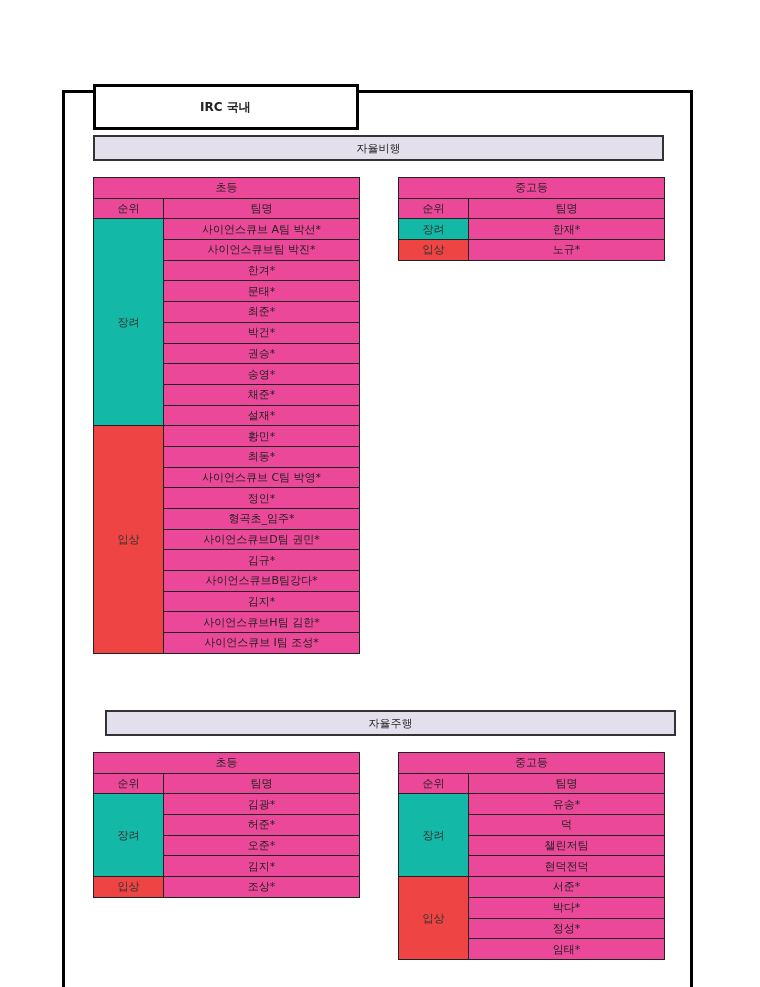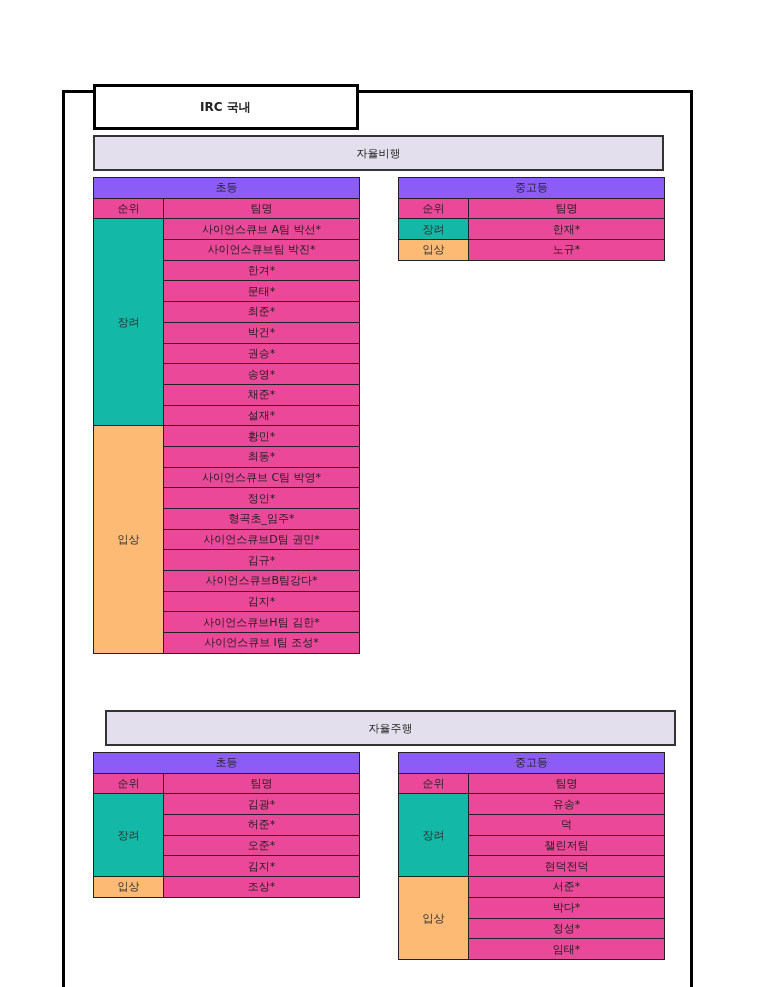--- a/index.html
+++ b/index.html
@@ -3,29 +3,29 @@
 <meta charset="utf-8">
 <style>
   html, body { margin:0; padding:0; background:#ffffff; }
   body { width:760px; height:987px; position:relative; overflow:hidden;
          font-family:"DejaVu Sans", "Liberation Sans", sans-serif; color:#222; }
   .frame { position:absolute; left:62px; top:90px; width:631px; height:920px;
            border-left:3px solid #000; border-right:3px solid #000; border-top:3px solid #000; box-sizing:border-box; }
   .title-box { position:absolute; left:93px; top:84px; width:266px; height:46px; background:#fff;
                border:3px solid #000; box-sizing:border-box; display:flex; align-items:center; }
   .title-text { margin-left:104px; font-size:12px; font-weight:bold; }
-  .banner { position:absolute; left:93px; width:571px; height:36px; background:#e4dfec;
+  .banner { position:absolute; left:93px; width:571px; height:26px; background:#e4dfec;
             border:2px solid #333; box-sizing:border-box; display:flex; align-items:center; justify-content:center;
             font-size:11px; }
   table.rt { position:absolute; border-collapse:collapse; table-layout:fixed; font-size:11px; }
   table.rt td { border:1.5px solid #222; height:19.7px; padding:0; text-align:center; vertical-align:middle;
                 background:#ec4899; white-space:nowrap; overflow:hidden; }
-  table.rt td.hdr { background:#8b5cf6; }
+  table.rt td.hdr { background:#ec4899; }
   table.rt td.green { background:#14b8a6; }
-  table.rt td.blue { background:#fdba74; }
+  table.rt td.blue { background:#ef4444; }
   table.rt td.rank { color:#333; }
 </style>
 </head>
 <body>
 
 <div class="frame"></div>
 <div class="title-box">
   <span class="title-text">IRC 국내</span>
 </div>
 

